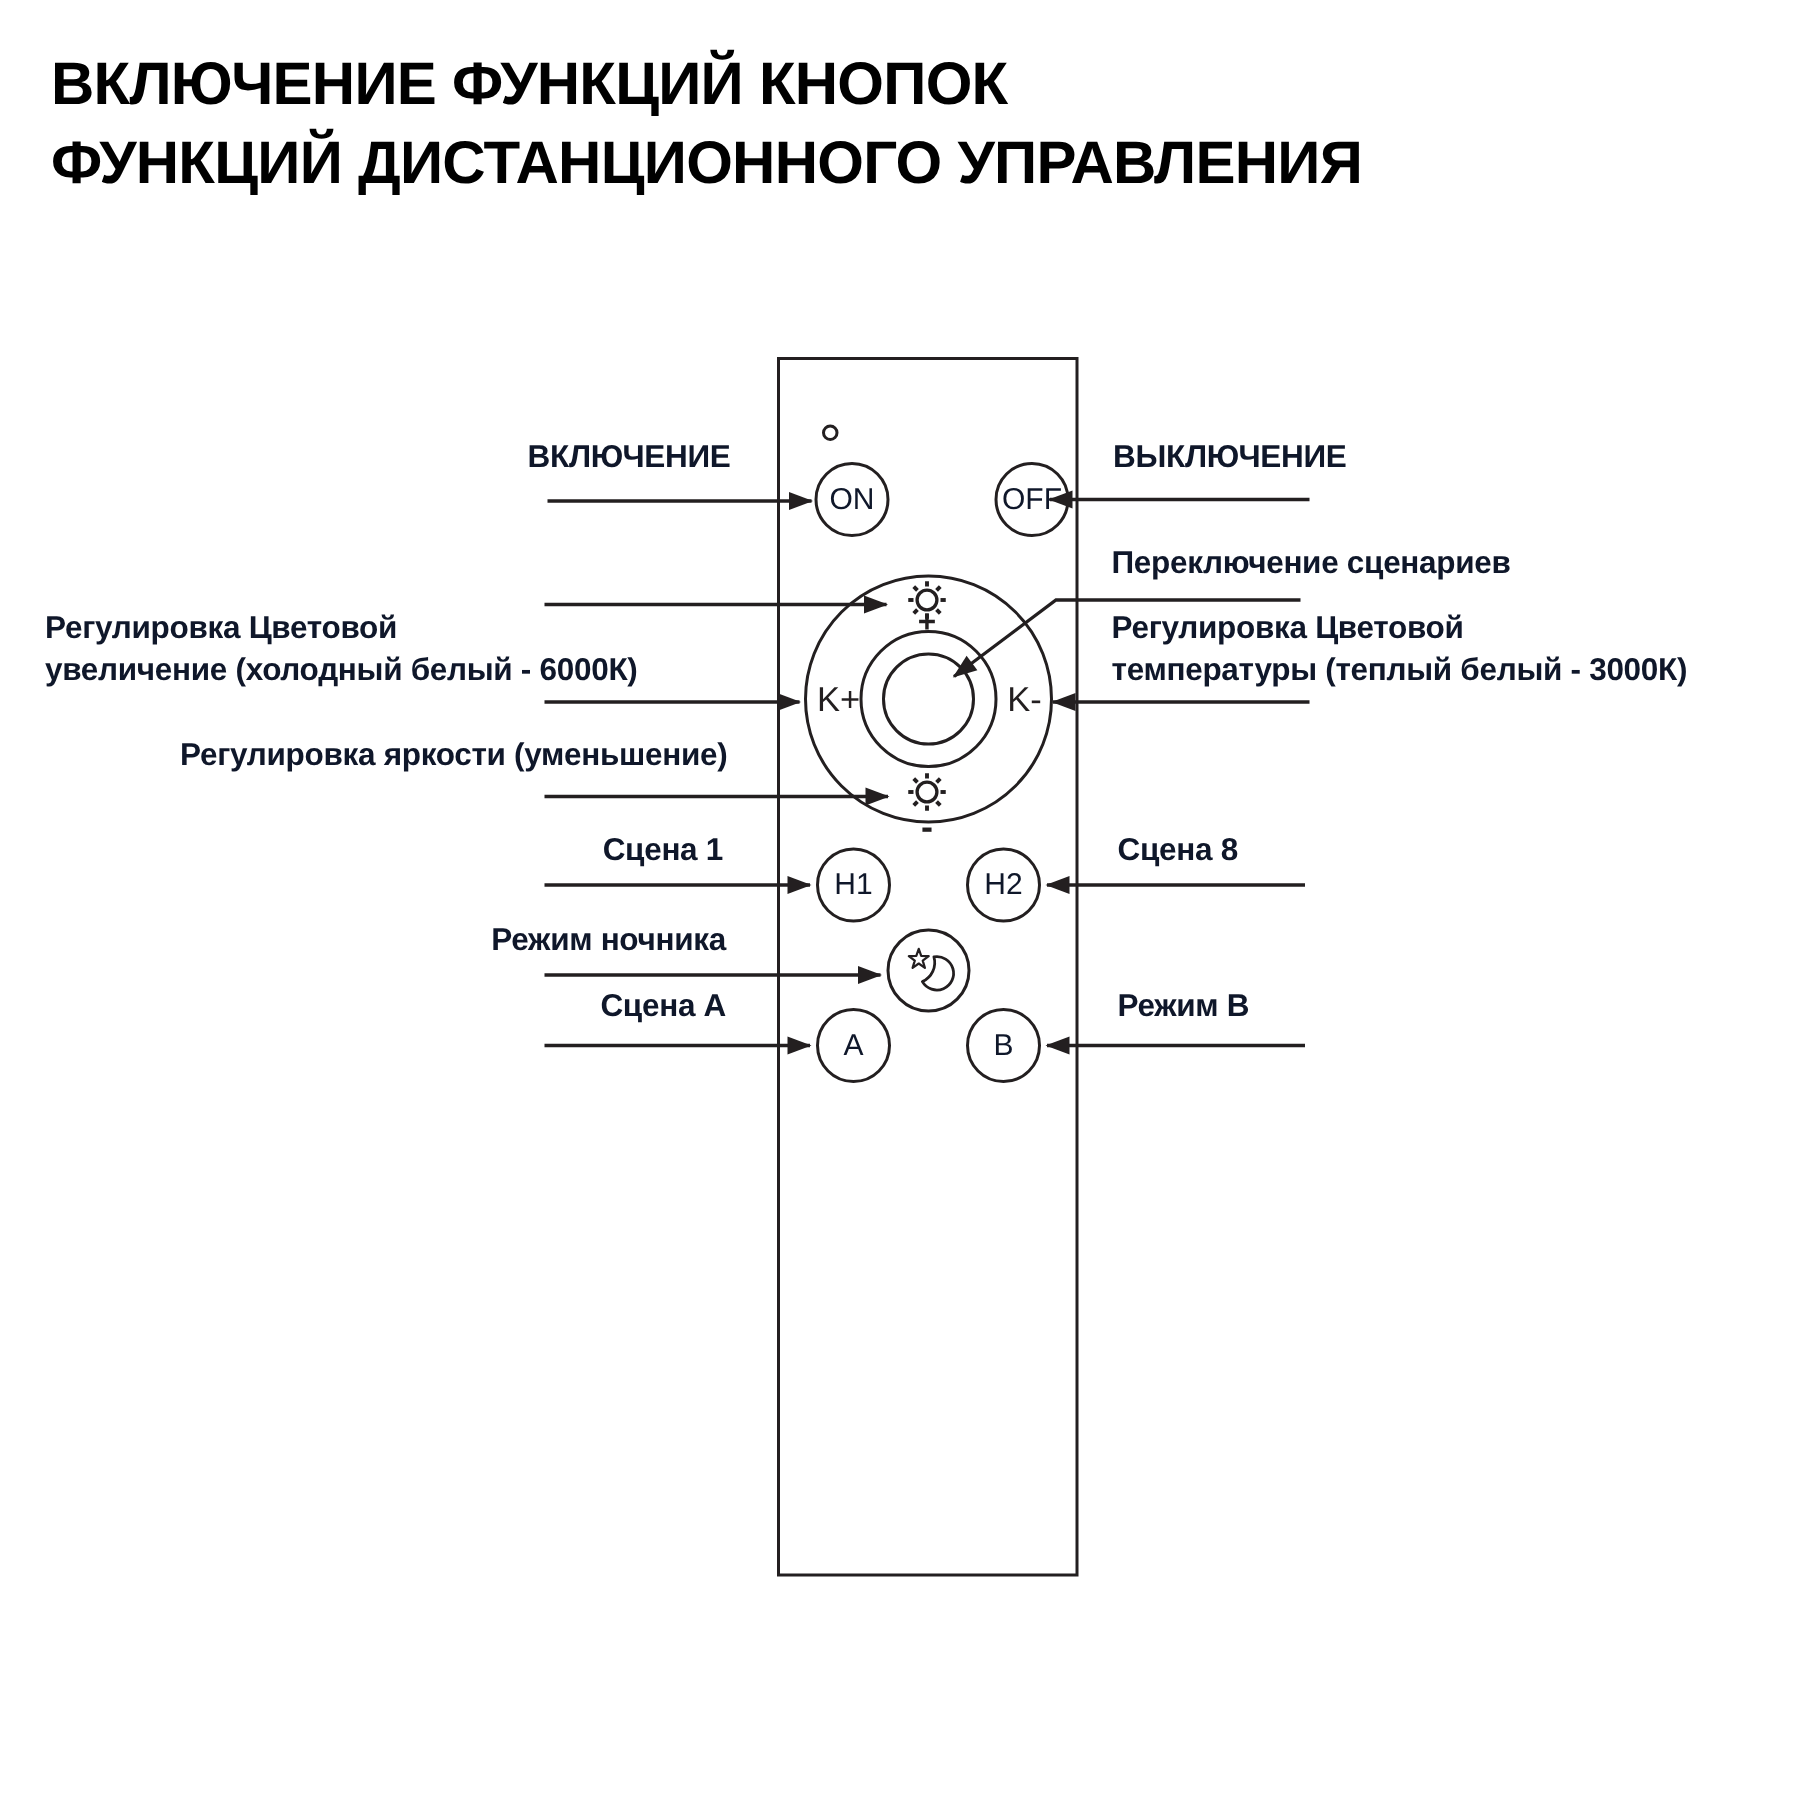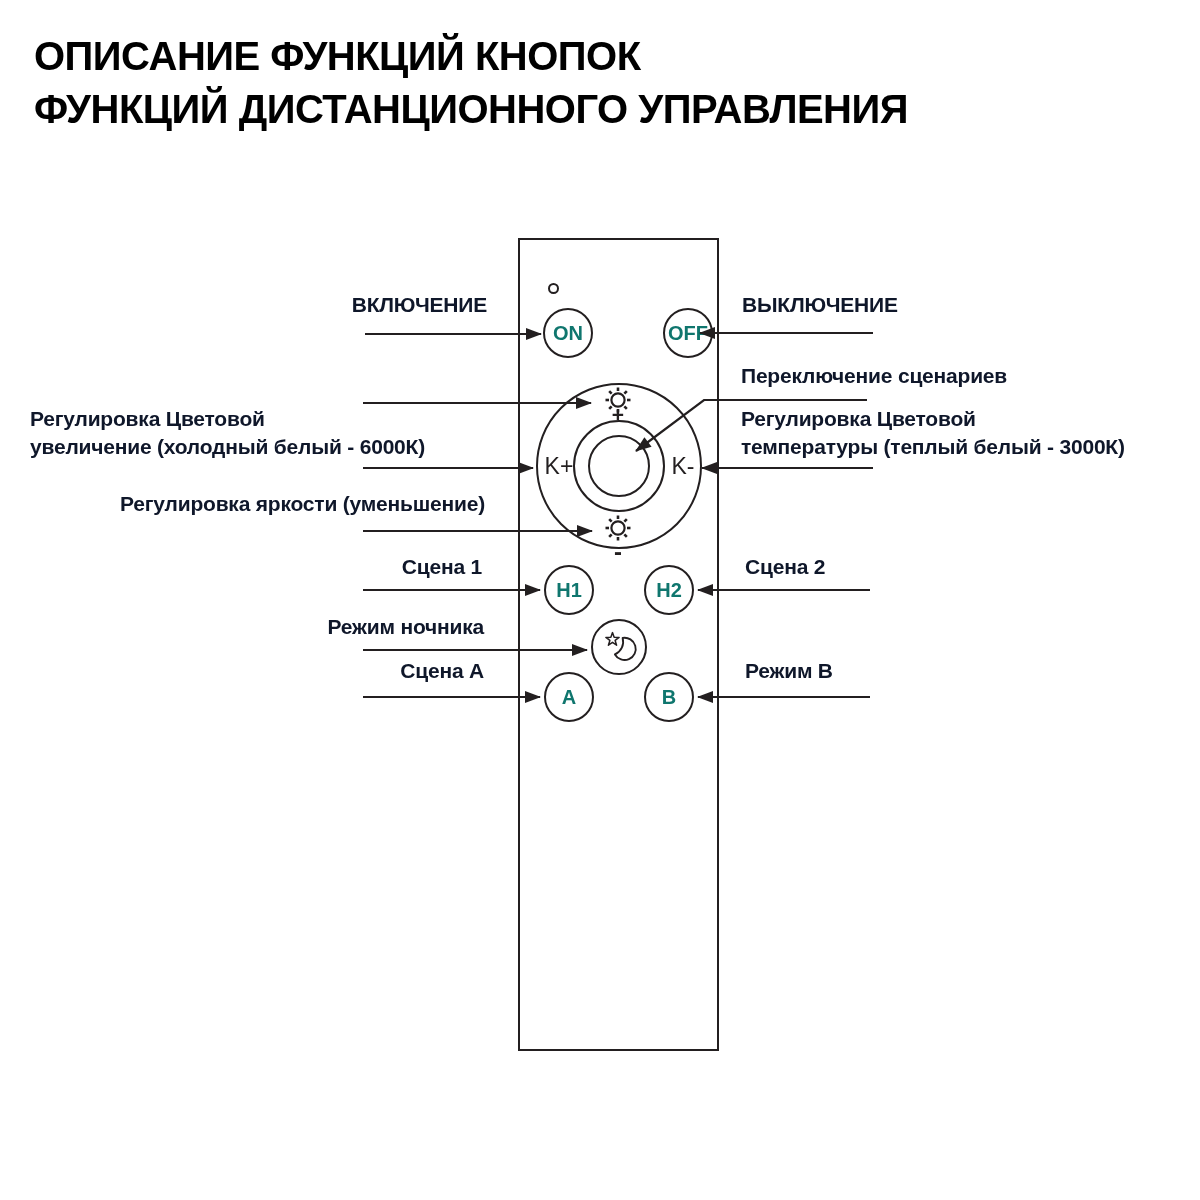--- a/index.html
+++ b/index.html
@@ -17,61 +17,61 @@
   }
   .lbl-right{text-align:right;}
   .lbl-block span{display:block;line-height:28px;}
   .remote{
     position:absolute;left:518px;top:238px;width:201px;height:813px;
     border:2px solid #231f20;background:#fff;box-sizing:border-box;
   }
   .circle{
     position:absolute;border:2px solid #231f20;border-radius:50%;
     box-sizing:border-box;display:flex;align-items:center;justify-content:center;
-    font-weight:bold;color:#0f766e;background:transparent;
+    font-weight:normal;color:#0f172a;background:transparent;
   }
   .btn{width:50px;height:50px;font-size:20px;letter-spacing:0;}
   .led{width:11px;height:11px;border-width:2px;}
   .ktext{
     position:absolute;width:44px;text-align:center;font-size:23px;color:#231f20;
   }
   .sign{
     position:absolute;width:24px;text-align:center;font-weight:bold;color:#231f20;
   }
   svg{display:block;}
   #arrows{position:absolute;left:0;top:0;pointer-events:none;}
   .iconsvg{position:absolute;}
 </style>
 </head>
 <body>
 
 <div id="page">
 
   <div class="title">
-    <div>ОПИСАНИЕ ФУНКЦИЙ КНОПОК</div>
+    <div>ВКЛЮЧЕНИЕ ФУНКЦИЙ КНОПОК</div>
     <div>ФУНКЦИЙ ДИСТАНЦИОННОГО УПРАВЛЕНИЯ</div>
   </div>
 
   <div class="lbl lbl-right" style="right:713px;top:293px;">ВКЛЮЧЕНИЕ</div>
   <div class="lbl lbl-block" style="left:30px;top:405px;">
     <span>Регулировка Цветовой</span>
     <span>увеличение (холодный белый - 6000К)</span>
   </div>
   <div class="lbl lbl-right" style="right:715px;top:492px;">Регулировка яркости (уменьшение)</div>
   <div class="lbl lbl-right" style="right:718px;top:555px;">Сцена 1</div>
   <div class="lbl lbl-right" style="right:716px;top:615px;">Режим ночника</div>
   <div class="lbl lbl-right" style="right:716px;top:659px;">Сцена A</div>
 
   <div class="lbl" style="left:742px;top:293px;">ВЫКЛЮЧЕНИЕ</div>
   <div class="lbl" style="left:741px;top:364px;">Переключение сценариев</div>
   <div class="lbl lbl-block" style="left:741px;top:405px;">
     <span>Регулировка Цветовой</span>
     <span>температуры (теплый белый - 3000К)</span>
   </div>
-  <div class="lbl" style="left:745px;top:555px;">Сцена 2</div>
+  <div class="lbl" style="left:745px;top:555px;">Сцена 8</div>
   <div class="lbl" style="left:745px;top:659px;">Режим B</div>
 
   <div class="remote"></div>
 
   <div class="circle led" style="left:548px;top:283px;"></div>
 
   <div class="circle btn" style="left:543px;top:308px;">ON</div>
   <div class="circle btn" style="left:647px;top:308px;margin-left:16px;">OFF</div>
 
   <div class="circle" style="left:536px;top:383px;width:166px;height:166px;"></div>

